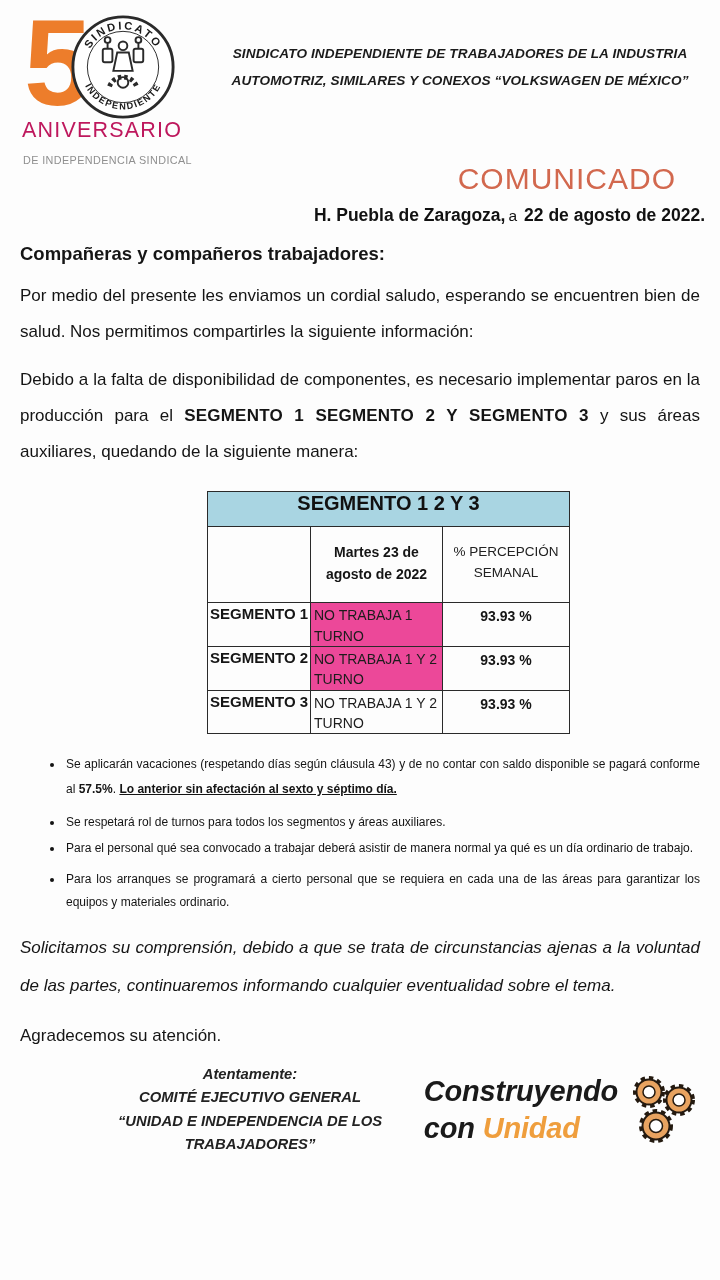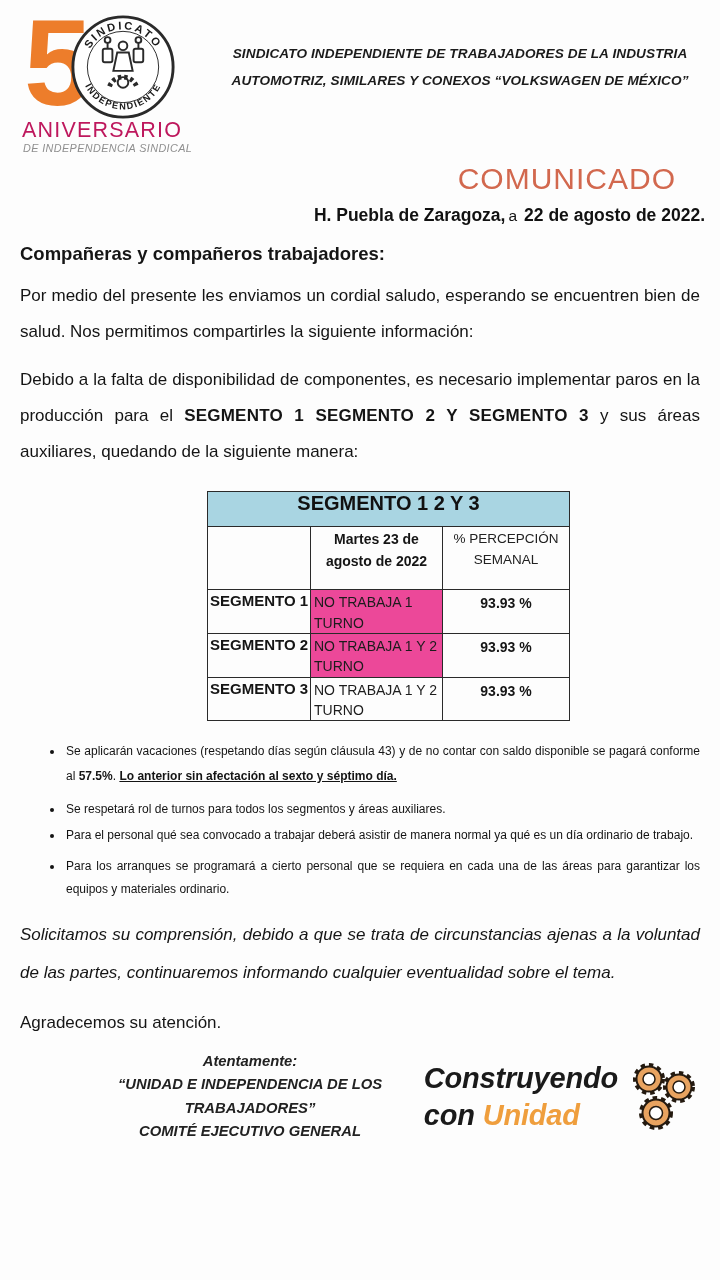--- a/index.html
+++ b/index.html
@@ -21,22 +21,22 @@
     position: absolute; left: 4px; top: -12px;
     font-size: 122px; line-height: 1; font-weight: bold;
     color: #ed7d2b; letter-spacing: -2px;
   }
   .seal { position: absolute; left: 50px; top: 0px; }
   .aniv {
     position: absolute; left: 2px; top: 104px;
     font-size: 21.5px; letter-spacing: 1.2px; color: #be185d;
   }
   .aniv-sub {
-    position: absolute; left: 3px; top: 128px;
-    font-size: 10.8px; letter-spacing: 0.4px; color: #8f8f8f; font-style: italic;
+    position: absolute; left: 3px; top: 140px;
+    font-size: 10.8px; letter-spacing: 0.4px; color: #8f8f8f;
   }
   .org {
     flex: 1; padding-top: 26px; text-align: center;
     font-weight: bold; font-style: italic;
     font-size: 13.6px; line-height: 2.0; color: #1b1b1b;
     letter-spacing: 0.1px;
   }
 
   
   .comunicado {
@@ -61,21 +61,21 @@
   table.sched {
     margin: 22px 0 0 207px;
     border-collapse: collapse;
     table-layout: fixed;
   }
   table.sched td { border: 1.6px solid #2a2a2a; vertical-align: top; overflow: hidden; }
   td.t-title {
     background: #a9d5e2; text-align: center; vertical-align: middle;
     font-size: 20px; font-weight: bold; height: 35px; color: #111;
   }
-  tr.headrow td { height: 63px; padding-top: 2px; }
+  tr.headrow td { height: 76px; padding-top: 15px; }
   .col-day { font-size: 14px; font-weight: bold; text-align: center; line-height: 1.55; }
   .col-pct { font-size: 13.5px; text-align: center; line-height: 1.55; color: #222; }
   tr.datarow td { height: 43px; }
   td.rlabel { font-size: 15px; font-weight: bold; line-height: 1.3; padding: 1px 0 0 2px; }
   td.rstatus { font-size: 14px; line-height: 1.45; padding: 2px 0 0 3px; color: #1c1c1c; }
   td.rstatus.shaded { background: #ec4899; }
   td.rpct { font-size: 14px; font-weight: bold; text-align: center; padding-top: 5px; }
 
   
   ul.bullets { margin: 18px 20px 0 20px; padding-left: 44px; list-style: disc outside; }
@@ -198,22 +198,22 @@
     <li class="tight"><span>Para el personal qué sea convocado a trabajar deberá asistir de manera normal ya qué es un día ordinario de trabajo.</span></li>
     <li class="mid"><span>Para los arranques se programará a cierto personal que se requiera en cada una de las áreas para garantizar los equipos y materiales ordinario.</span></li>
   </ul>
 
   <p class="closing">Solicitamos su comprensión, debido a que se trata de circunstancias ajenas a la voluntad de las partes, continuaremos informando cualquier eventualidad sobre el tema.</p>
   <p class="thanks">Agradecemos su atención.</p>
 
   <div class="footer">
     <div class="sig">
       <div>Atentamente:</div>
+      <div>COMITÉ EJECUTIVO GENERAL</div>
       <div>“UNIDAD E INDEPENDENCIA DE LOS TRABAJADORES”</div>
-      <div>COMITÉ EJECUTIVO GENERAL</div>
     </div>
     <div class="brand">
       <div class="brand-text">
         <div>Construyendo</div>
         <div><span>con </span><span class="brand-unidad">Unidad</span></div>
       </div>
       <svg class="gears" width="76" height="76" viewBox="0 0 76 76">
         <g>
           <circle cx="25" cy="20" r="13" fill="none" stroke="#241a10" stroke-width="6" stroke-dasharray="4 3.6"></circle>
           <circle cx="25" cy="20" r="12.5" fill="#e8a360" stroke="#241a10" stroke-width="2"></circle>

